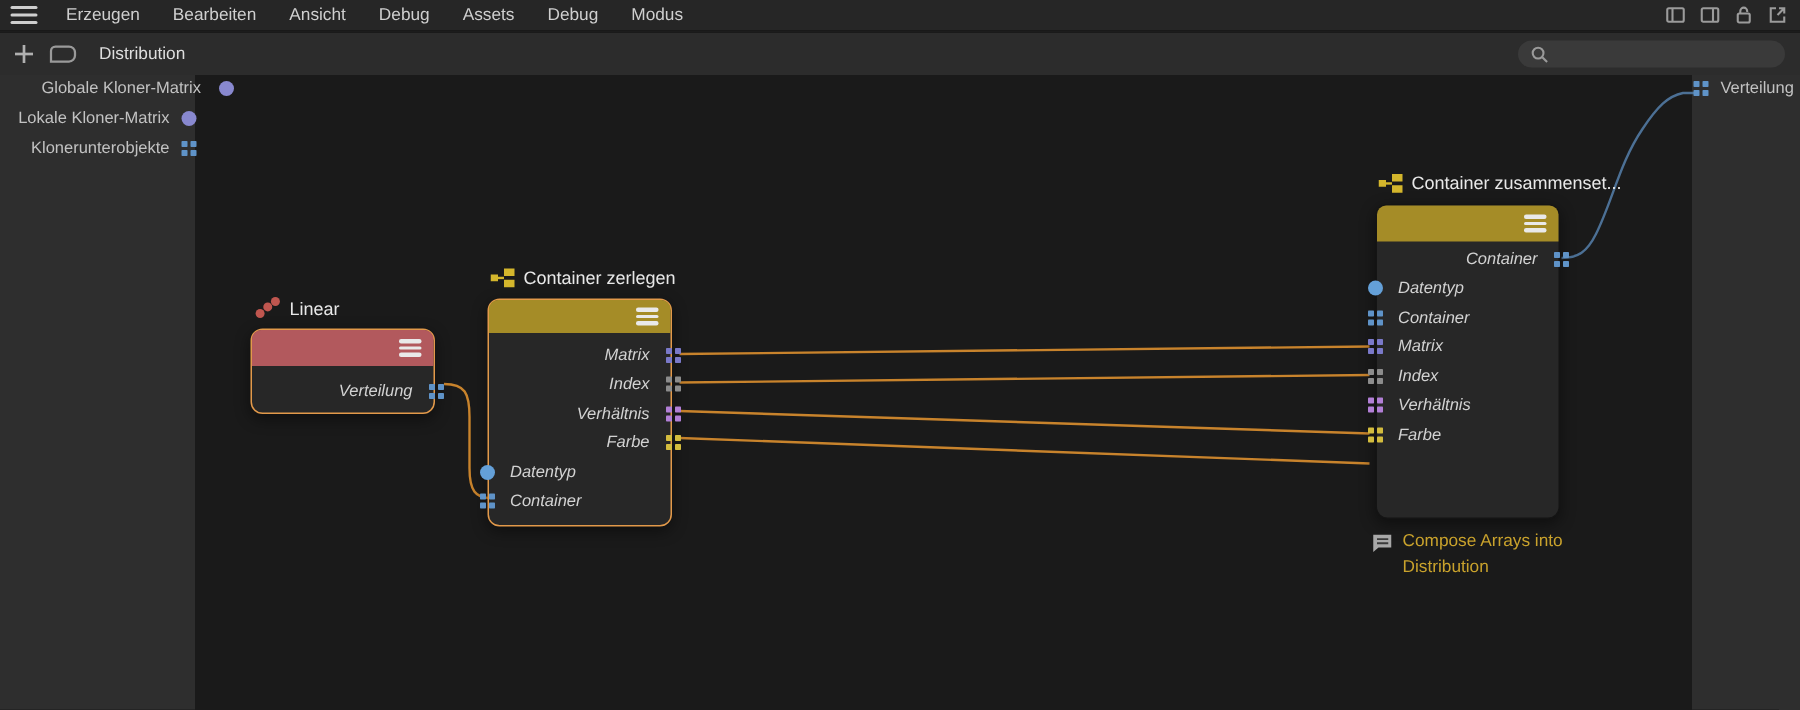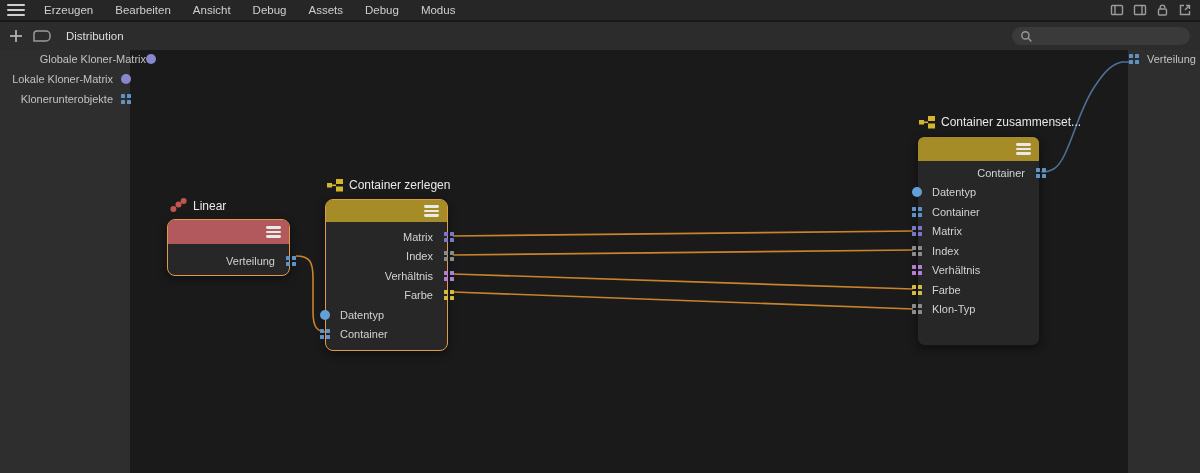--- a/index.html
+++ b/index.html
@@ -48,21 +48,21 @@
           box-shadow:0 3px 10px rgba(0,0,0,.45); border:1.5px solid #141414; }
   .node.selected { border:1.5px solid #e2994a; }
   .nheader { background:var(--c); border-radius:6px 6px 0 0; position:relative; }
   .nheader .burger { position:absolute; right:8px; top:50%; transform:translateY(-50%);
                      width:15px; height:12px; display:flex; flex-direction:column; justify-content:space-between; }
   .nheader .burger i { height:2.6px; background:#e9e9e9; border-radius:1.4px; }
   .ntitle { position:absolute; display:flex; align-items:center; gap:5px; z-index:2; }
   .ntitle span { color:#e8e8e8; font-size:12px; white-space:nowrap; }
 
   .nbody { position:relative; }
-  .prow { position:relative; height:19.5px; display:flex; align-items:center; }
+  .prow { position:relative; height:19.5px; display:flex; align-items:center;font-style:italic; }
   .prow.out { justify-content:flex-end; }
   .prow .plabel { color:#d2d2d2; font-size:11px; }
   .prow.out .plabel { margin-right:14px; }
   .prow.in .plabel { margin-left:14px;text-align:right; }
   .prow .port-icon { position:absolute; top:50%; transform:translateY(-50%); }
   .prow.out .port-icon { right:-6.5px; }
   .prow.in .port-icon { left:-6.5px; }
 
   #node-linear  { left:167px; top:169px; height:57px; }
   #node-linear .nheader { height:24px; }
@@ -134,21 +134,21 @@
       <line x1="8.2" y1="8.2" x2="11.4" y2="11.4" stroke="#9a9a9a" stroke-width="1.4"></line>
     </svg>
     <input type="text" placeholder="Hervorheben" style="">
   </div>
 </div>
 
 <div class="workspace">
   <div class="strip left"></div>
   <div class="strip right"></div>
 
-  <div class="gport" style="left:0; top:3px; width:156px; justify-content:flex-end; gap:0;">
+  <div class="gport" style="left:0; top:3px; width:156px; justify-content:flex-end; gap:12px;">
     <span class="glabel">Globale Kloner-Matrix</span>
     <span class="pcirc" style="--c: #8888cf;"></span>
   </div>
   <div class="gport" style="left:0; top:23px; width:131px; justify-content:flex-end; gap:8px;">
     <span class="glabel">Lokale Kloner-Matrix</span>
     <span class="pcirc" style="--c: #8888cf;"></span>
   </div>
   <div class="gport" style="left:0; top:43px; width:131px; justify-content:flex-end; gap:8px;">
     <span class="glabel">Klonerunterobjekte</span>
     <span class="pgrid" style="--c: #5f93c8;">
@@ -347,25 +347,24 @@
         </div>
         <div class="prow in">
           <span class="port-icon pgrid" style="--c: #d3bc3e;">
             <i></i>
             <i></i>
             <i></i>
             <i></i>
           </span>
           <span class="plabel">Farbe</span>
         </div>
-        <div class="prow in">
-          <span class="port-icon pgrid" style="--c: #8c8c8c;">
-            <i></i>
-            <i></i>
-            <i></i>
-            <i></i>
-          </span>
-          <span class="plabel">Klon-Typ</span>
-        </div>
       </div>
   </div>
 
+  <div class="comment" style="--c: #c9a22c;">
+    <svg width="15" height="14" viewBox="0 0 15 14" style="margin-top:2px;">
+      <path d="M1.5 1.5 h12 v8.5 h-8.5 l-3.5 3 v-3 z" fill="#a8a8a8"></path>
+      <line x1="4" y1="4.4" x2="11.5" y2="4.4" stroke="#3a3a3a" stroke-width="1.3"></line>
+      <line x1="4" y1="7.1" x2="11.5" y2="7.1" stroke="#3a3a3a" stroke-width="1.3"></line>
+    </svg>
+    <div class="ctext">Compose Arrays into Distribution</div>
+  </div>
 </div>
 
 </body></html>

